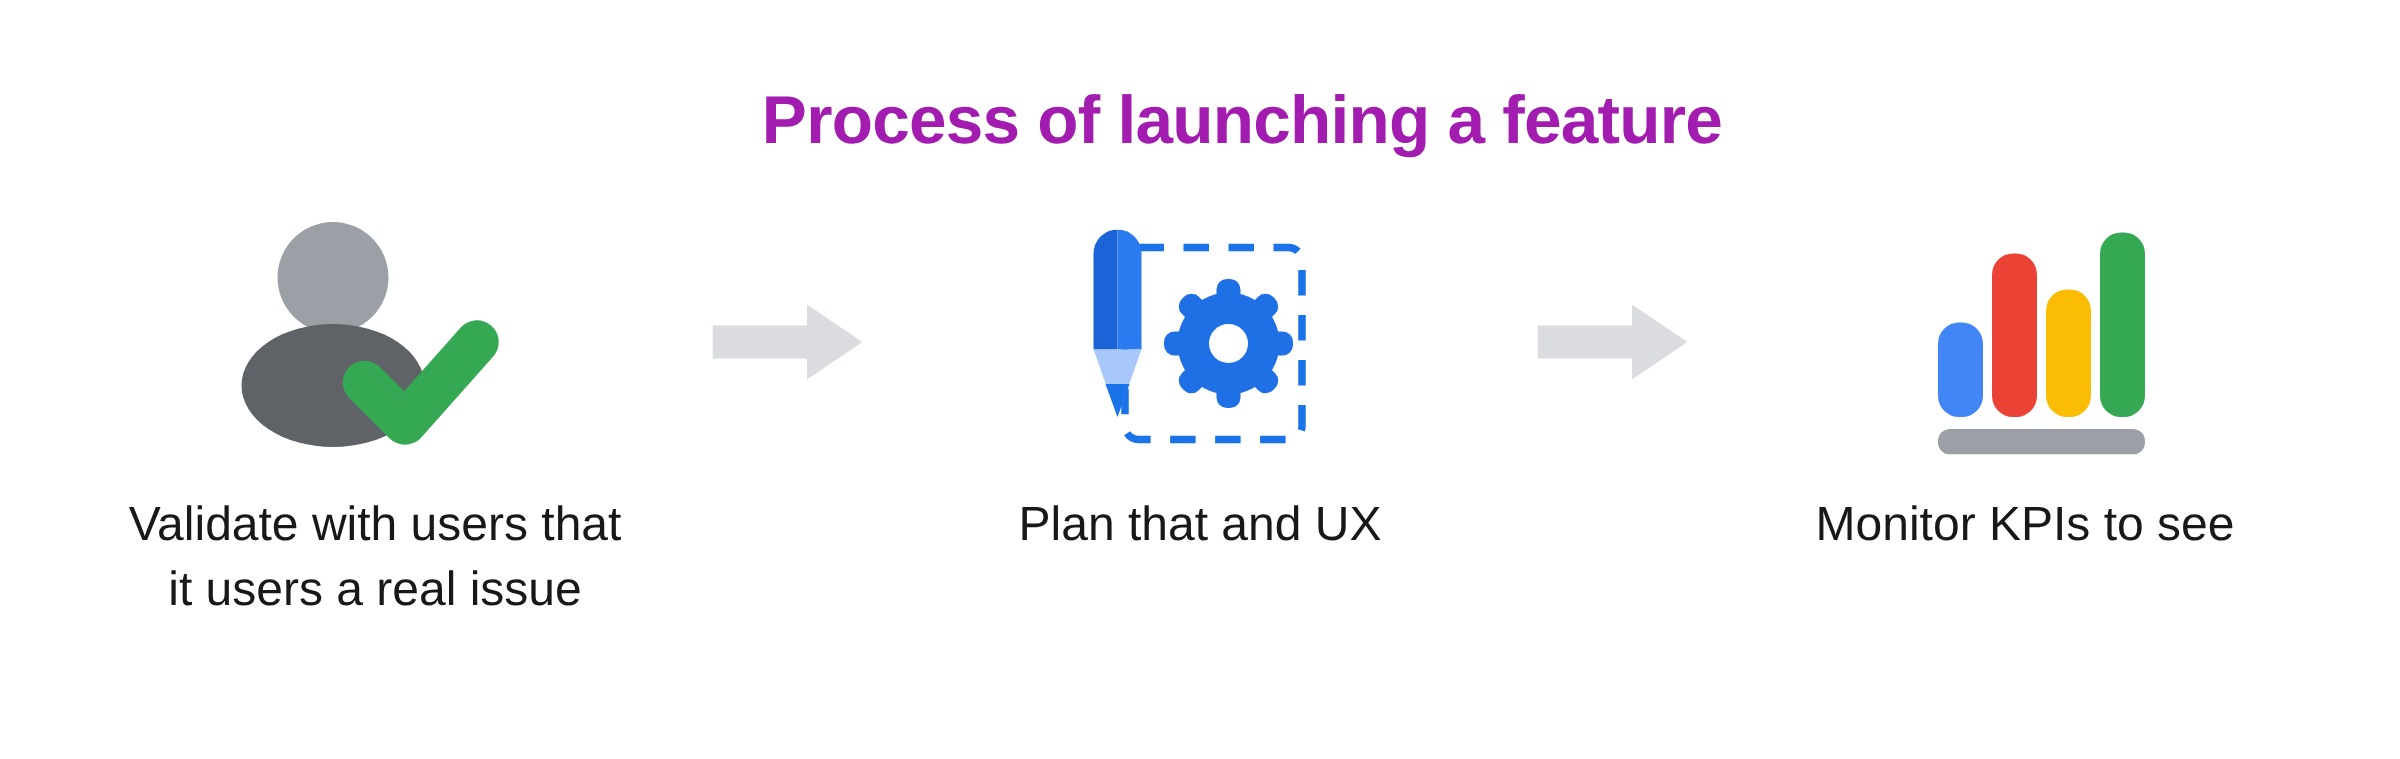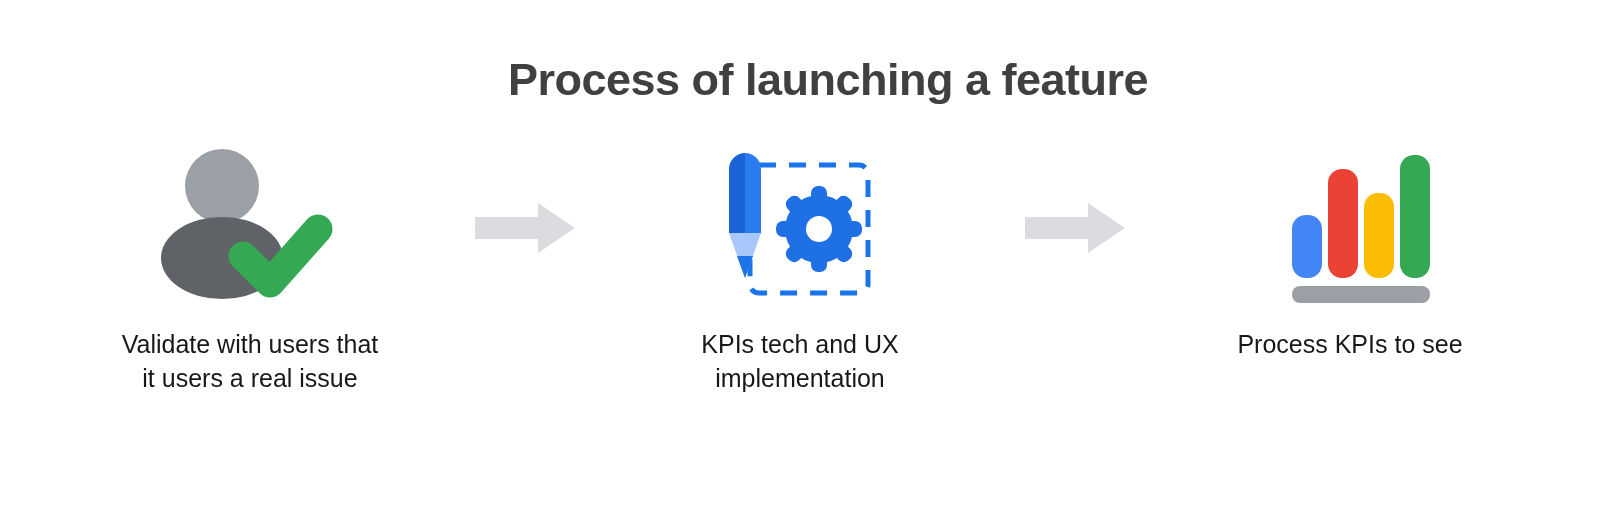--- a/index.html
+++ b/index.html
@@ -26,21 +26,21 @@
   
   .title {
     position: absolute;
     top: 55px;
     left: 0;
     width: 1600px;
     text-align: center;
     font-size: 45px;
     font-weight: bold;
     letter-spacing: -0.5px;
-    color: #404040;
+    color: #a21caf;
     line-height: 1.1;
     white-space: nowrap;
   }
   
   .title-inner {
     display: inline-block;
     transform: translateX(28px);
   }
 
   
@@ -67,21 +67,21 @@
     height: 180px;
     width: 100%;
     display: flex;
     align-items: center;
     justify-content: center;
   }
 
   .caption {
     margin-top: 8px;
     text-align: center;
-    font-size: 25px;
+    font-size: 32px;
     line-height: 1.35;
     color: #16181a;
     font-weight: 400;
     width: 420px;
   }
 
   
   .arrow-box {
     width: 120px;
     height: 180px;
@@ -160,22 +160,21 @@
               <rect x="91" y="33" width="16" height="20" rx="7" transform="rotate(45 99 76)"></rect>
               <rect x="91" y="99" width="16" height="20" rx="7" transform="rotate(45 99 76)"></rect>
               <rect x="56" y="68" width="20" height="16" rx="7" transform="rotate(45 99 76)"></rect>
               <rect x="122" y="68" width="20" height="16" rx="7" transform="rotate(45 99 76)"></rect>
             </g>
             <circle cx="99" cy="76" r="13" fill="#FFFFFF"></circle>
           </svg>
         </span>
       </div>
       <div class="caption">
-        <div>KPIs tech and UX</div>
-        <div>implementation</div>
+        <div>Plan that and UX</div>
       </div>
     </div>
 
     <div class="arrow-box">
       <span>
         <svg width="100" height="50" viewBox="0 0 100 50" xmlns="http://www.w3.org/2000/svg">
           <path d="M0 14 L63 14 L63 0 L100 25 L63 50 L63 36 L0 36 Z" fill="#DADCE0"></path>
         </svg>
       </span>
     </div>
@@ -191,18 +190,18 @@
 
             <rect x="94" y="40" width="30" height="85" rx="14" fill="#FBBC04"></rect>
 
             <rect x="130" y="2" width="30" height="123" rx="14" fill="#34A853"></rect>
 
             <rect x="22" y="133" width="138" height="17" rx="8" fill="#9AA0A6"></rect>
           </svg>
         </span>
       </div>
       <div class="caption">
-        <div>Process KPIs to see</div>
+        <div>Monitor KPIs to see</div>
       </div>
     </div>
 
   </div>
 </div>
 
 </body></html>

